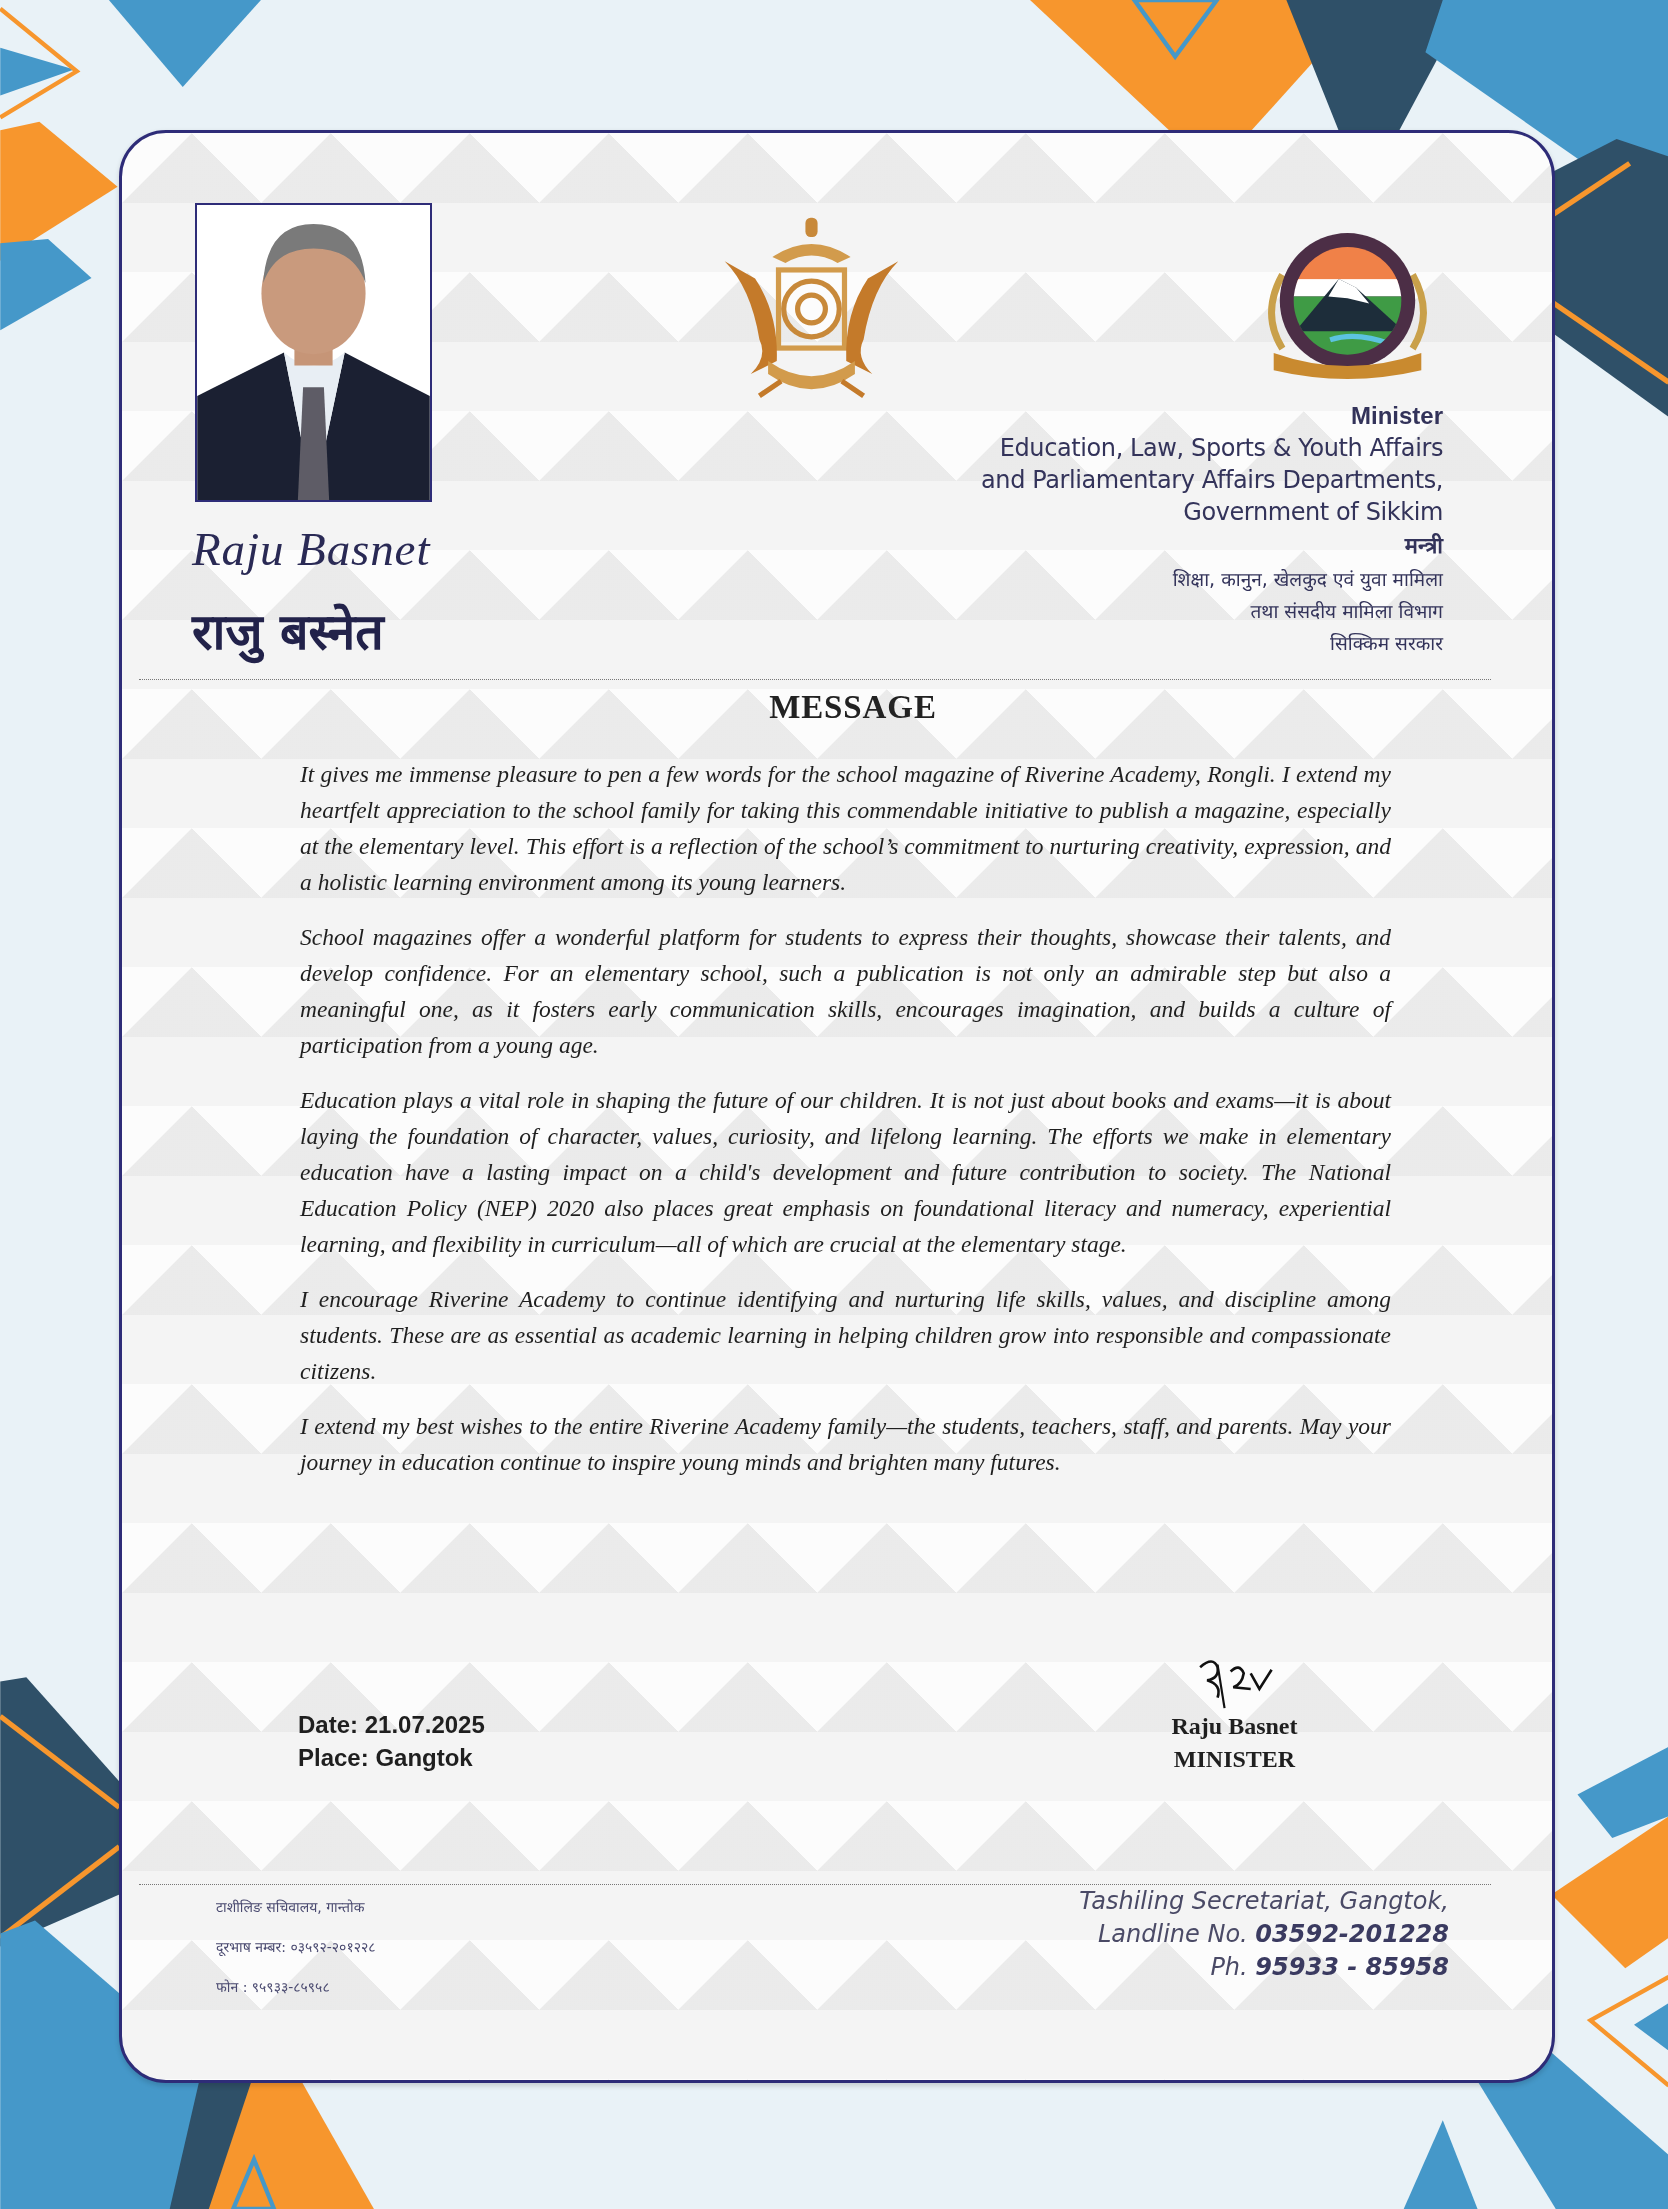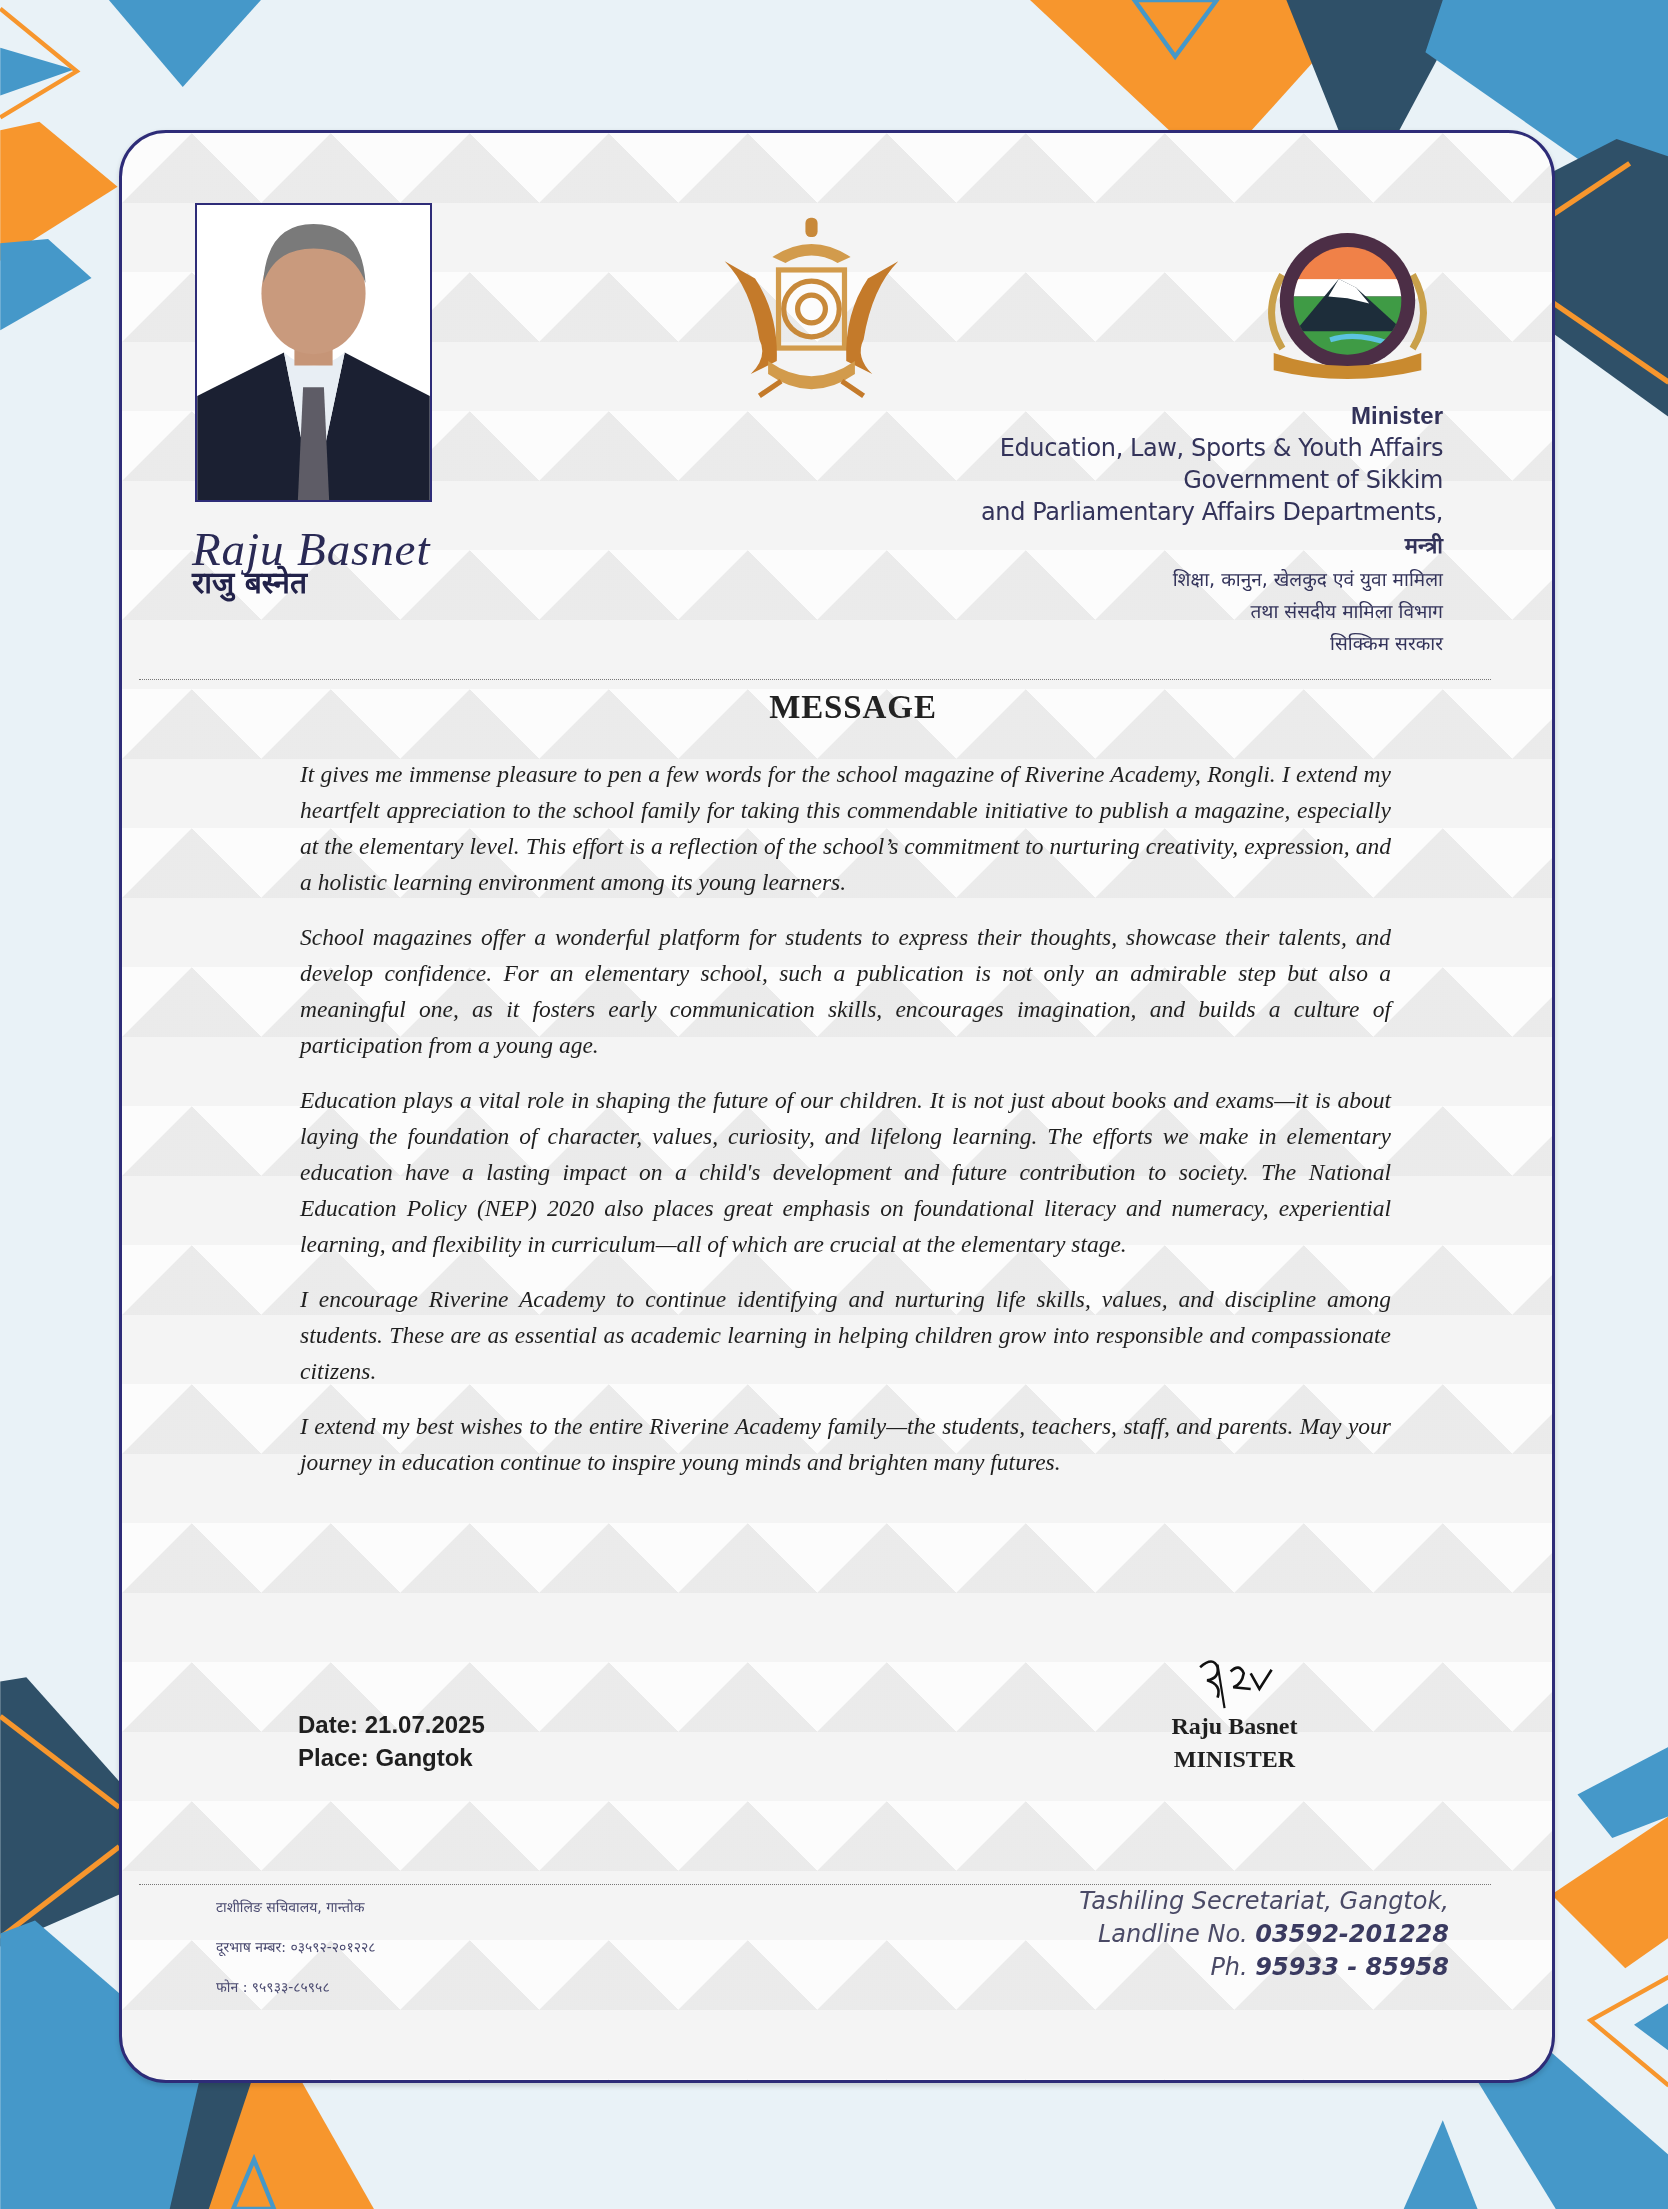--- a/index.html
+++ b/index.html
@@ -14,21 +14,21 @@
       linear-gradient(225deg, rgba(255,255,255,0.75) 25%, transparent 25%),
       linear-gradient(315deg, rgba(228,228,228,0.6) 25%, transparent 25%),
       linear-gradient(45deg, rgba(228,228,228,0.6) 25%, transparent 25%);
     background-size:139px 139px;
     background-position:0 0, 0 0, 70px 70px, 70px 70px;
     box-shadow:0 2.6px 5.2px rgba(0,0,0,0.15);
     z-index:1; overflow:hidden;
   }
   .photo { position:absolute; left:73px; top:70px; width:233px; height:295px; border:2.6px solid #2e2c78; background:#ffffff; overflow:hidden; }
   .name-en { position:absolute; left:70px; top:389px; font-family:"Liberation Serif", serif; font-style:italic; font-size:47px; color:#2a2a55; letter-spacing:0.9px; }
-  .name-hi { position:absolute; left:70px; top:428px; font-family:"DejaVu Sans", sans-serif; font-size:30px; font-weight:bold; color:#22224a; }
+  .name-hi { position:absolute; left:70px; top:463px; font-family:"DejaVu Sans", sans-serif; font-size:50px; font-weight:bold; color:#22224a; }
   .emblem { position:absolute; left:594px; top:76px; width:191px; height:200px; }
   .seal { position:absolute; left:1130px; top:94px; width:191px; height:152px; }
   .designation { position:absolute; right:109px; top:266px; text-align:right; font-family:"Liberation Sans", sans-serif; color:#33335a; }
   .designation .title { font-size:24px; font-weight:bold; line-height:33px; }
   .designation .line { font-size:24px; line-height:32px; font-family:"DejaVu Sans", sans-serif; letter-spacing:-0.4px; }
   .designation .title-hi { font-size:22px; font-weight:bold; line-height:35px; font-family:"DejaVu Sans", sans-serif; }
   .designation .line-hi { font-size:19px; line-height:32px; font-family:"DejaVu Sans", sans-serif; }
   .divider { position:absolute; left:17.4px; right:61px; height:0; border-top:1.7px dotted #777; }
   .heading { position:absolute; left:0; right:0; top:556px; text-align:center; font-family:"Liberation Serif", serif; font-weight:bold; font-size:33px; color:#222; letter-spacing:0.9px;padding-left:32px; }
   .body-text { position:absolute; left:178px; width:1091px; top:623px; font-family:"Liberation Serif", serif; font-size:23.5px; line-height:36px; color:#1f1f1f; text-align:justify; }
@@ -125,22 +125,22 @@
         <polygon points="88,80 100,60 120,70 135,88 110,82" fill="#ffffff"></polygon>
         <path d="M90,130 Q120,120 160,135" stroke="#5cc3e0" stroke-width="6" fill="none"></path>
       </g>
       <path d="M25,145 Q110,175 195,145 L195,165 Q110,185 25,165 Z" fill="#c98a2f"></path>
     </svg>
   </div>
 
   <div class="designation">
     <div class="title">Minister</div>
     <div class="line">Education, Law, Sports &amp; Youth Affairs</div>
+    <div class="line">and Parliamentary Affairs  Departments,</div>
     <div class="line">Government of Sikkim</div>
-    <div class="line">and Parliamentary Affairs  Departments,</div>
     <div class="title-hi">मन्त्री</div>
     <div class="line-hi">शिक्षा, कानुन, खेलकुद एवं युवा मामिला</div>
     <div class="line-hi">तथा संसदीय मामिला विभाग</div>
     <div class="line-hi">सिक्किम सरकार</div>
   </div>
 
   <div class="divider" style="top:546px;"></div>
 
   <div class="heading">MESSAGE</div>
 

